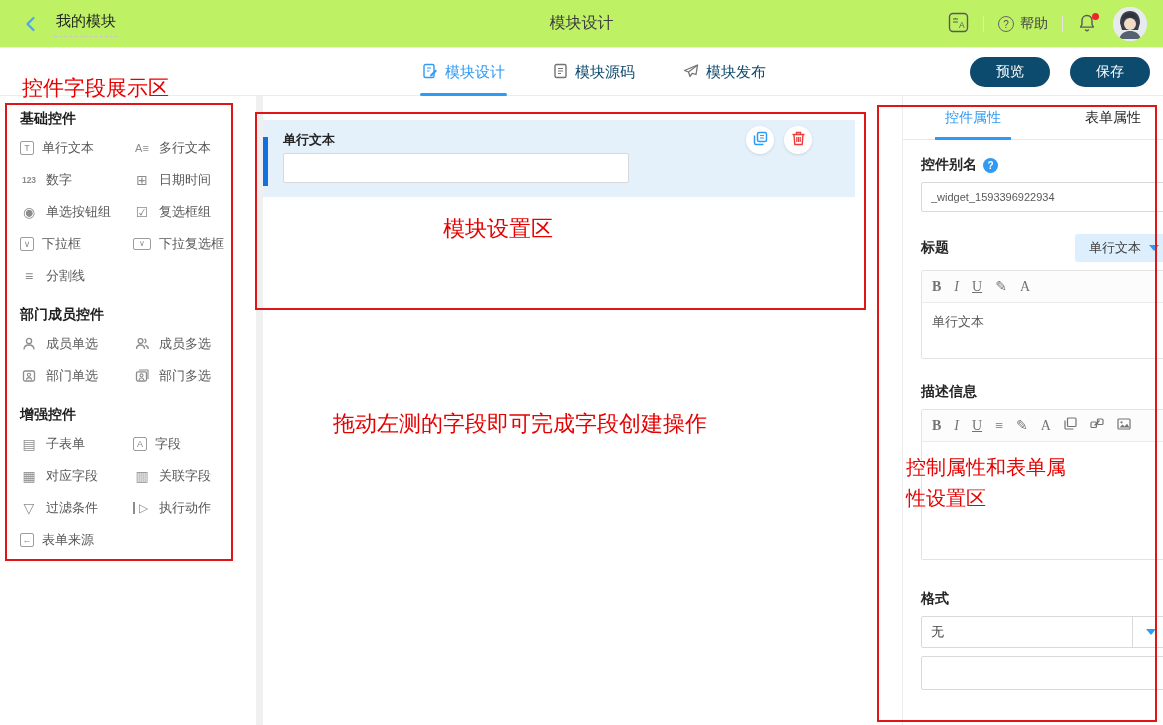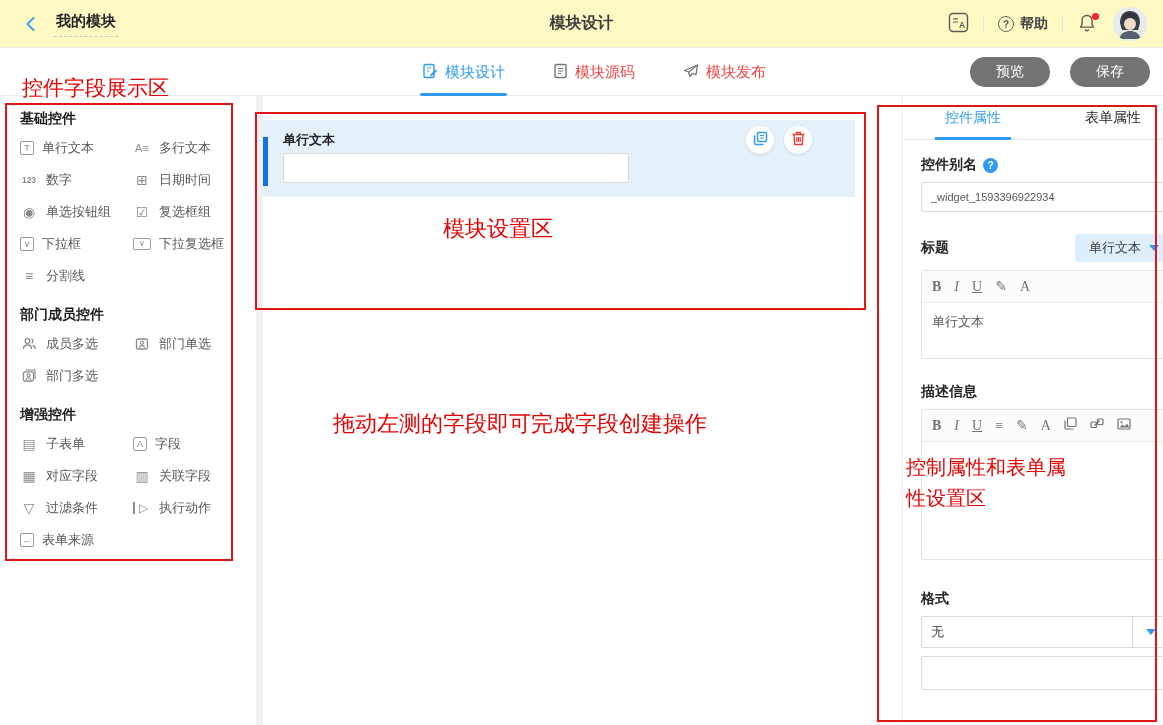--- a/index.html
+++ b/index.html
@@ -1,41 +1,41 @@
 <!DOCTYPE html>
 <html><head>
 <meta charset="utf-8">
 <style>
   * { margin:0; padding:0; box-sizing:border-box; }
   html,body { width:1163px; height:725px; }
   body { font-family:"Liberation Sans","DejaVu Sans",sans-serif; background:#fff; color:#262626; }
   .app { position:relative; width:1163px; height:725px; overflow:hidden; background:#fff; }
 
   
-  .topbar { position:absolute; left:0; top:0; width:1163px; height:48px; background:#fef9c3; border-bottom:1px solid #ededed; display:flex; align-items:center;font-weight:bold; }
+  .topbar { position:absolute; left:0; top:0; width:1163px; height:48px; background:#bef264; border-bottom:1px solid #ededed; display:flex; align-items:center; }
   .back-wrap { display:flex; align-items:center; margin-left:22px; }
   .back-ic { width:18px; height:18px; margin-right:14px; cursor:pointer; }
   .doc-title { font-size:15px; color:#262626; border-bottom:1px dashed #c9c9c9; padding:2px 2px 5px; }
   .top-center { position:absolute; left:0; right:0; text-align:center; font-size:16px; color:#3d3d3d; pointer-events:none; }
   .top-right { position:absolute; right:16px; top:0; height:48px; display:flex; align-items:center; gap:14px; }
   .vdiv { width:1px; height:16px; background:#e3e3e3; }
   .help-wrap { display:flex; align-items:center; gap:6px; font-size:14px; color:#444; }
   .qmark { width:16px; height:16px; border:1px solid #666; border-radius:50%; font-size:10px; display:flex; align-items:center; justify-content:center; color:#555; }
   .bell-wrap { position:relative; width:22px; height:22px; }
   .bell-dot { position:absolute; right:0px; top:0px; width:7px; height:7px; background:#f5222d; border-radius:50%; }
   .avatar { width:34px; height:34px; border-radius:50%; overflow:hidden; background:#e9edf0; }
 
   
   .tabbar { position:absolute; left:0; top:48px; width:1163px; height:48px; background:#fff; border-bottom:1px solid #ededed; }
   .main-tabs { position:absolute; left:420px; top:0; height:48px; display:flex; gap:44px; }
-  .mtab { display:flex; align-items:center; gap:7px; font-size:15px; color:#ef4444; cursor:pointer; position:relative; padding:0 2px; }
+  .mtab { display:flex; align-items:center; gap:7px; font-size:15px; color:#0c4a6e; cursor:pointer; position:relative; padding:0 2px; }
   .mtab.active { color:#2f9bf4; }
   .mtab.active::after { content:""; position:absolute; left:0; right:0; bottom:0; height:3px; background:#2f9bf4; border-radius:2px; }
   .actions { position:absolute; right:13px; top:9px; display:flex; gap:20px; }
-  .pill { min-width:80px; height:30px; border:none; border-radius:15px; background:#737373; color:#fff; font-size:14px; padding:0 22px; cursor:pointer; font-family:inherit; }
+  .pill { min-width:80px; height:30px; border:none; border-radius:15px; background:#0c4a6e; color:#fff; font-size:14px; padding:0 22px; cursor:pointer; font-family:inherit; }
 
   
   .sidebar { position:absolute; left:0; top:96px; width:248px; height:629px; background:#fff; padding:14px 0 0 20px; }
   .sec-title { font-size:14px; font-weight:bold; color:#1f1f1f; margin:14px 0 4px; }
   .sec-title:first-child { margin-top:0; }
   .itemgrid { display:grid; grid-template-columns:113px 1fr; }
   .li { display:flex; align-items:center; gap:8px; height:32px; font-size:13px; color:#595959; cursor:grab; }
   .icn { width:18px; min-width:18px; display:inline-flex; align-items:center; justify-content:center; color:#8c8c8c; font-size:14px; line-height:1; }
   .icn.box { width:14px; min-width:14px; height:14px; border:1px solid #9c9c9c; border-radius:2px; font-size:9px; }
   .icn.boxwide { width:18px; min-width:18px; height:12px; border:1px solid #9c9c9c; border-radius:2px; font-size:8px; }
@@ -204,20 +204,29 @@
           <span class="icn">≡</span>
           <span>分割线</span>
         </div>
     </div>
 
     <div class="sec-title">部门成员控件</div>
     <div class="itemgrid">
       <div class="li">
         <span class="icn">
             <svg width="16" height="16" viewBox="0 0 16 16">
+              <circle cx="8" cy="5" r="2.6" fill="none" stroke="#8c8c8c" stroke-width="1.3"></circle>
+              <path d="M3 13.5c0-2.8 2.2-4.5 5-4.5s5 1.7 5 4.5" fill="none" stroke="#8c8c8c" stroke-width="1.3"></path>
+            </svg>
+          </span>
+        <span>成员单选</span>
+      </div>
+      <div class="li">
+        <span class="icn">
+            <svg width="16" height="16" viewBox="0 0 16 16">
               <circle cx="6.5" cy="5" r="2.4" fill="none" stroke="#8c8c8c" stroke-width="1.3"></circle>
               <path d="M2.5 13c0-2.5 1.8-4 4-4s4 1.5 4 4" fill="none" stroke="#8c8c8c" stroke-width="1.3"></path>
               <path d="M10.5 2.8a2.4 2.4 0 0 1 0 4.4M11.5 9.3c1.6.5 2.8 1.8 2.8 3.7" fill="none" stroke="#8c8c8c" stroke-width="1.3"></path>
             </svg>
           </span>
         <span>成员多选</span>
       </div>
       <div class="li">
         <span class="icn">
             <svg width="16" height="16" viewBox="0 0 16 16">

